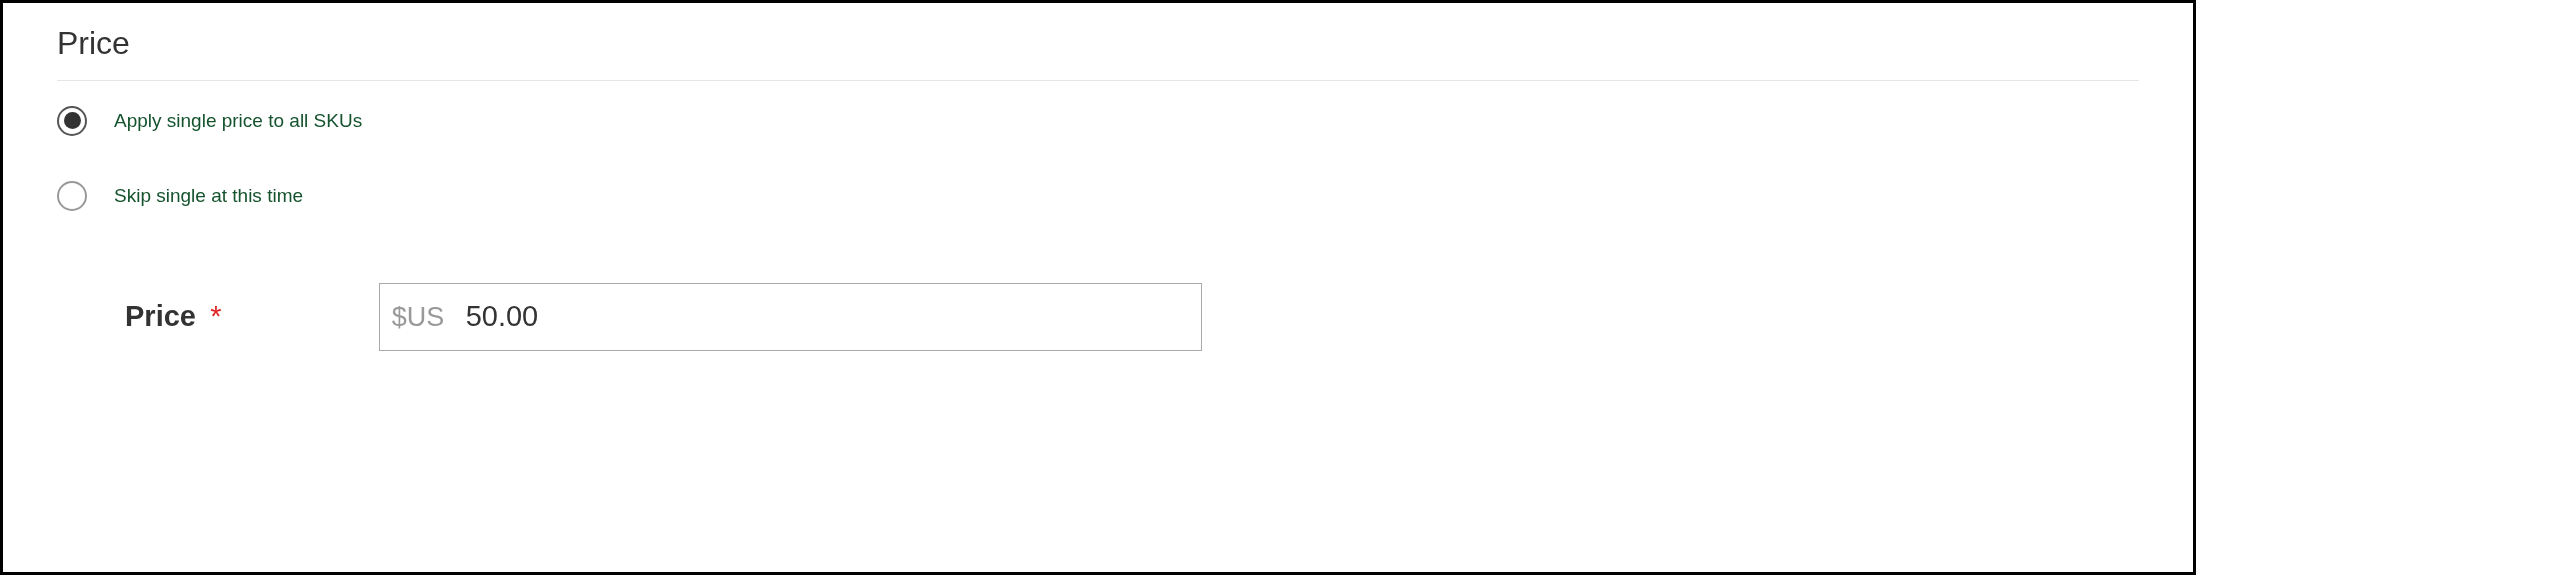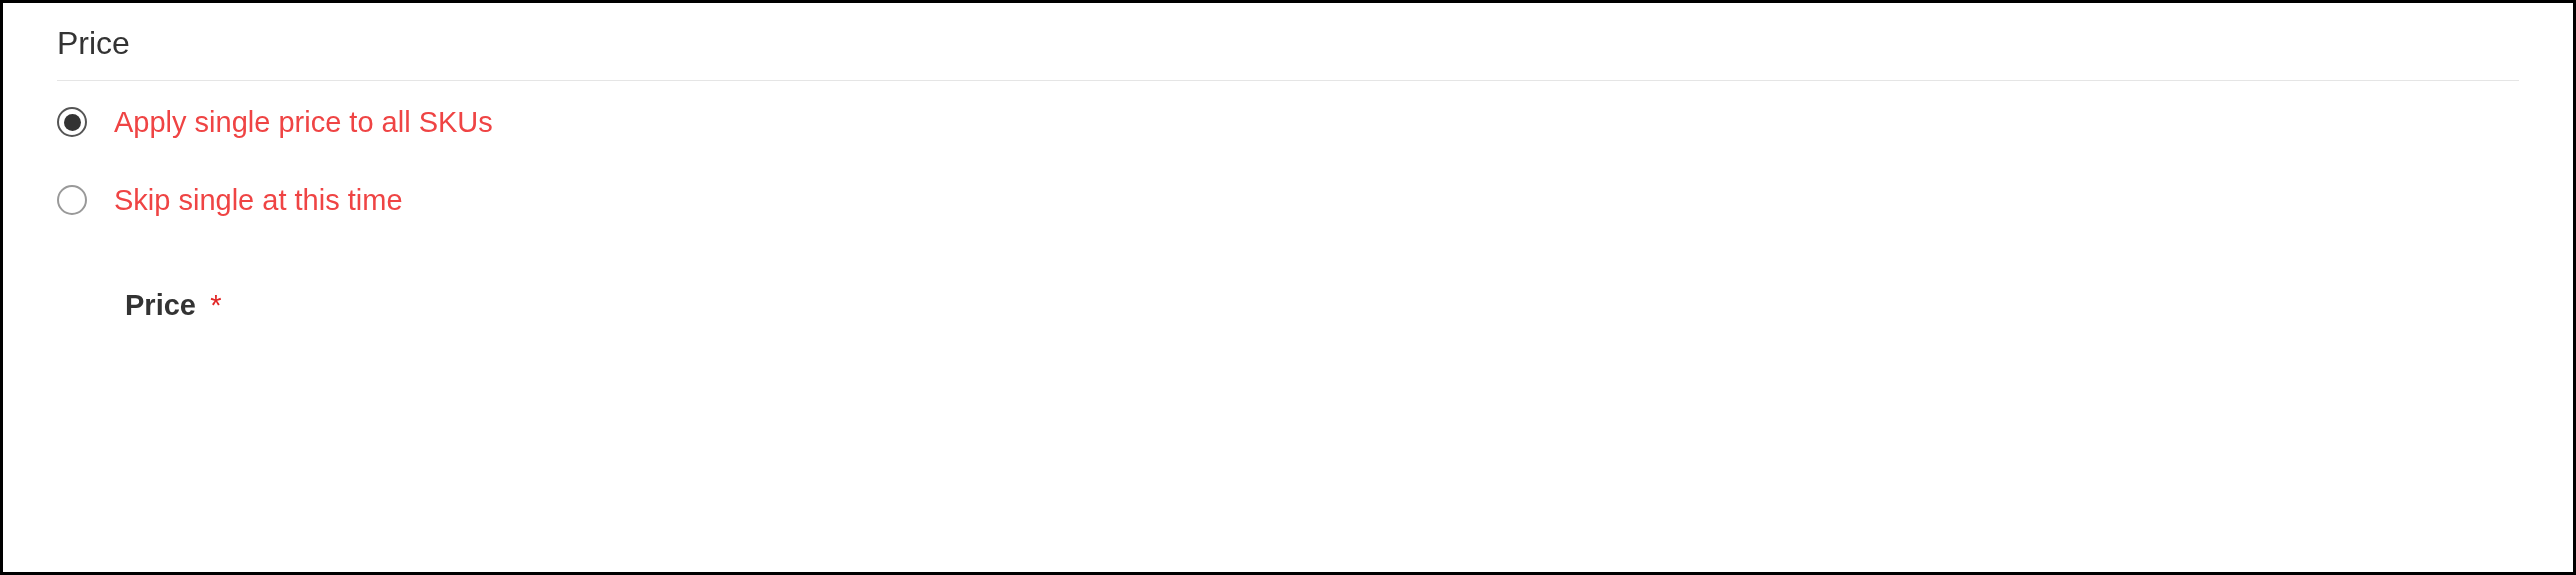--- a/index.html
+++ b/index.html
@@ -8,21 +8,21 @@
       padding: 0;
     }
     body {
       font-family: -apple-system, BlinkMacSystemFont, "Segoe UI", Helvetica, Arial, sans-serif;
       background: #fff;
       width: 2576px;
       height: 575px;
     }
     .panel {
       border: 3.6px solid #000;
-      width: 2576px;
+      width: 2196px;
       height: 575px;
       padding: 21.6px 54px 29px 54px;
     }
     .section-title {
       font-size: 32px;
       font-weight: 400;
       color: #333;
       padding-bottom: 18px;
       border-bottom: 1.4px solid #e5e5e5;
       margin-bottom: 25px;
@@ -57,22 +57,22 @@
       width: 17px;
       height: 17px;
       border-radius: 50%;
       background: #333;
       display: none;
     }
     .radio-outer.selected .radio-inner {
       display: block;
     }
     .radio-label {
-      font-size: 29px;
-      color: #ef4444;
+      font-size: 19px;
+      color: #14532d;
       font-weight: 400;
     }
     .field-row {
       display: flex;
       align-items: center;
       margin-top: 72px;
       margin-left: 68px;
     }
     .field-label {
       font-size: 29px;
@@ -131,15 +131,19 @@
         
       </span>
       <span class="radio-label">Skip single at this time</span>
     </label>
 
   </div>
 
   <div class="field-row">
     <span class="field-label">Price</span>
     <span class="required-star">*</span>
+    <span class="input-wrap">
+      <span class="currency-prefix">$US</span>
+      <input class="price-input" type="text" value="50.00" style="">
+    </span>
   </div>
 </div>
 
 
 </body></html>

